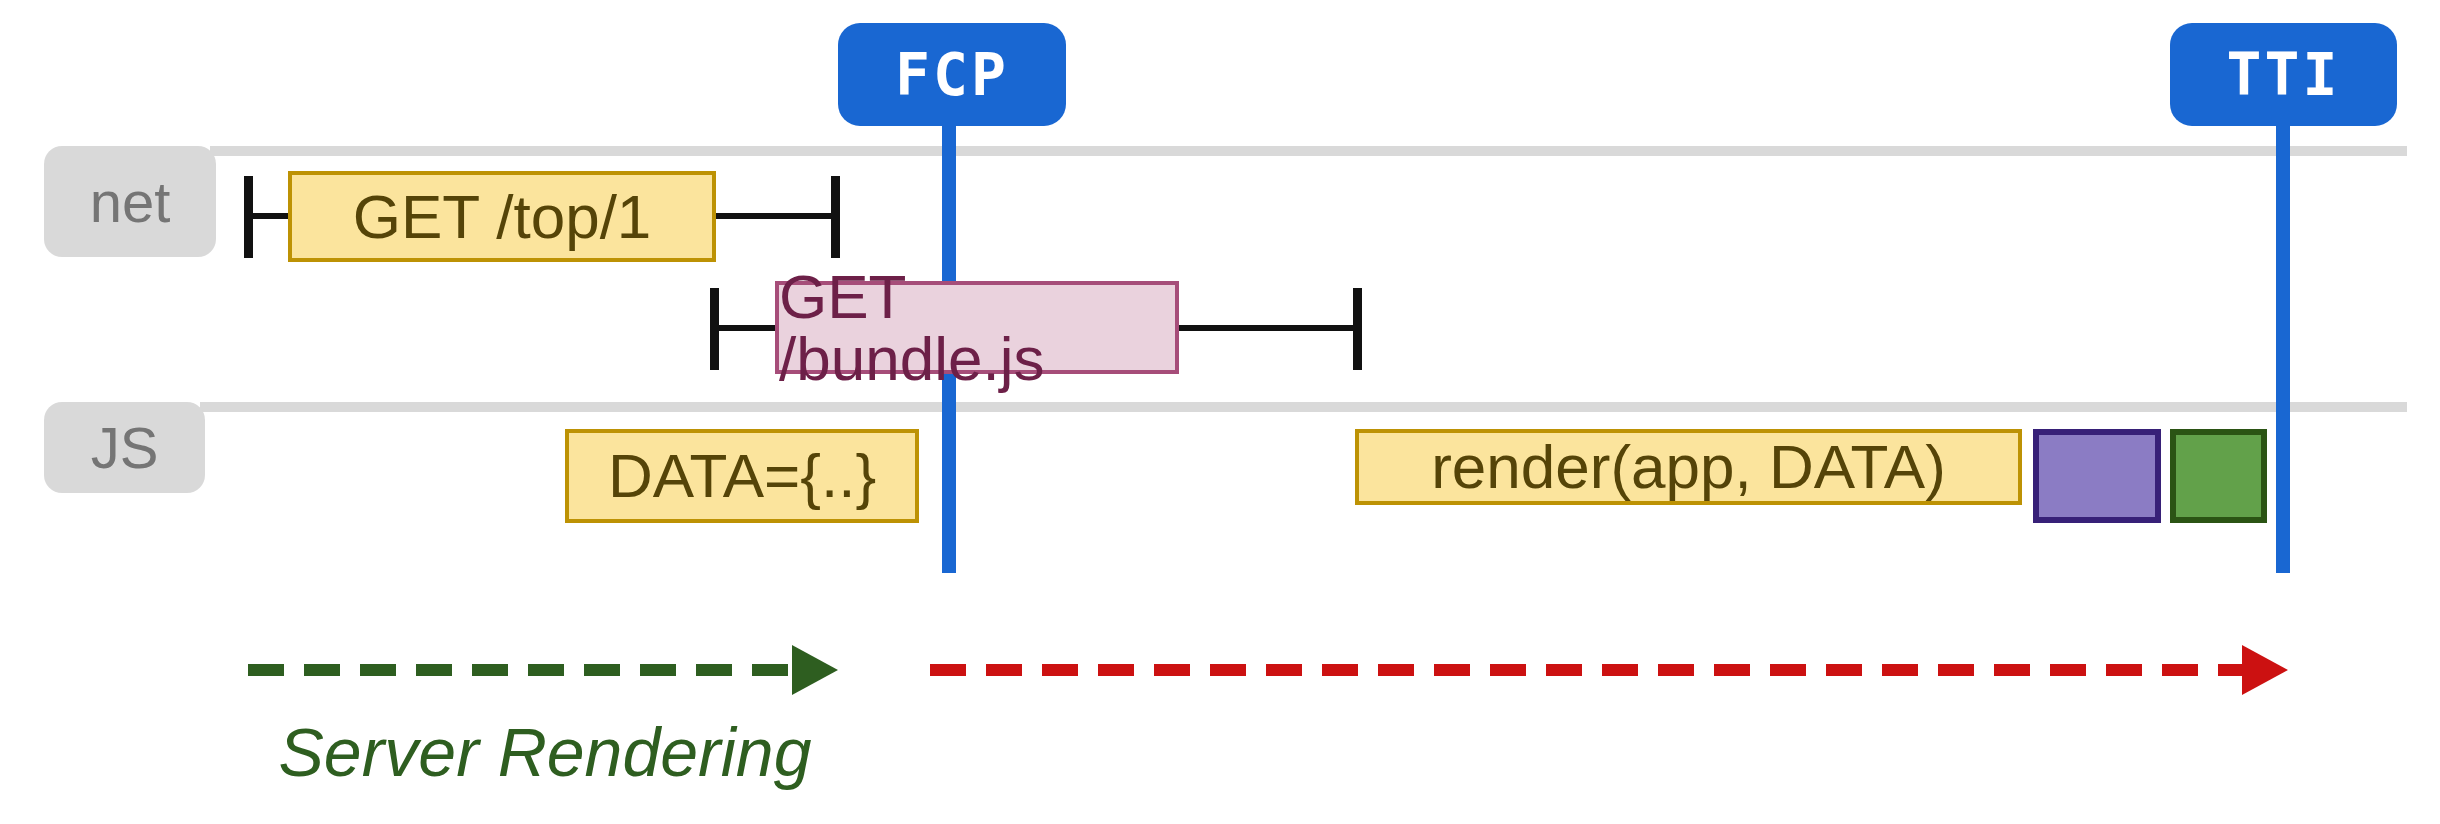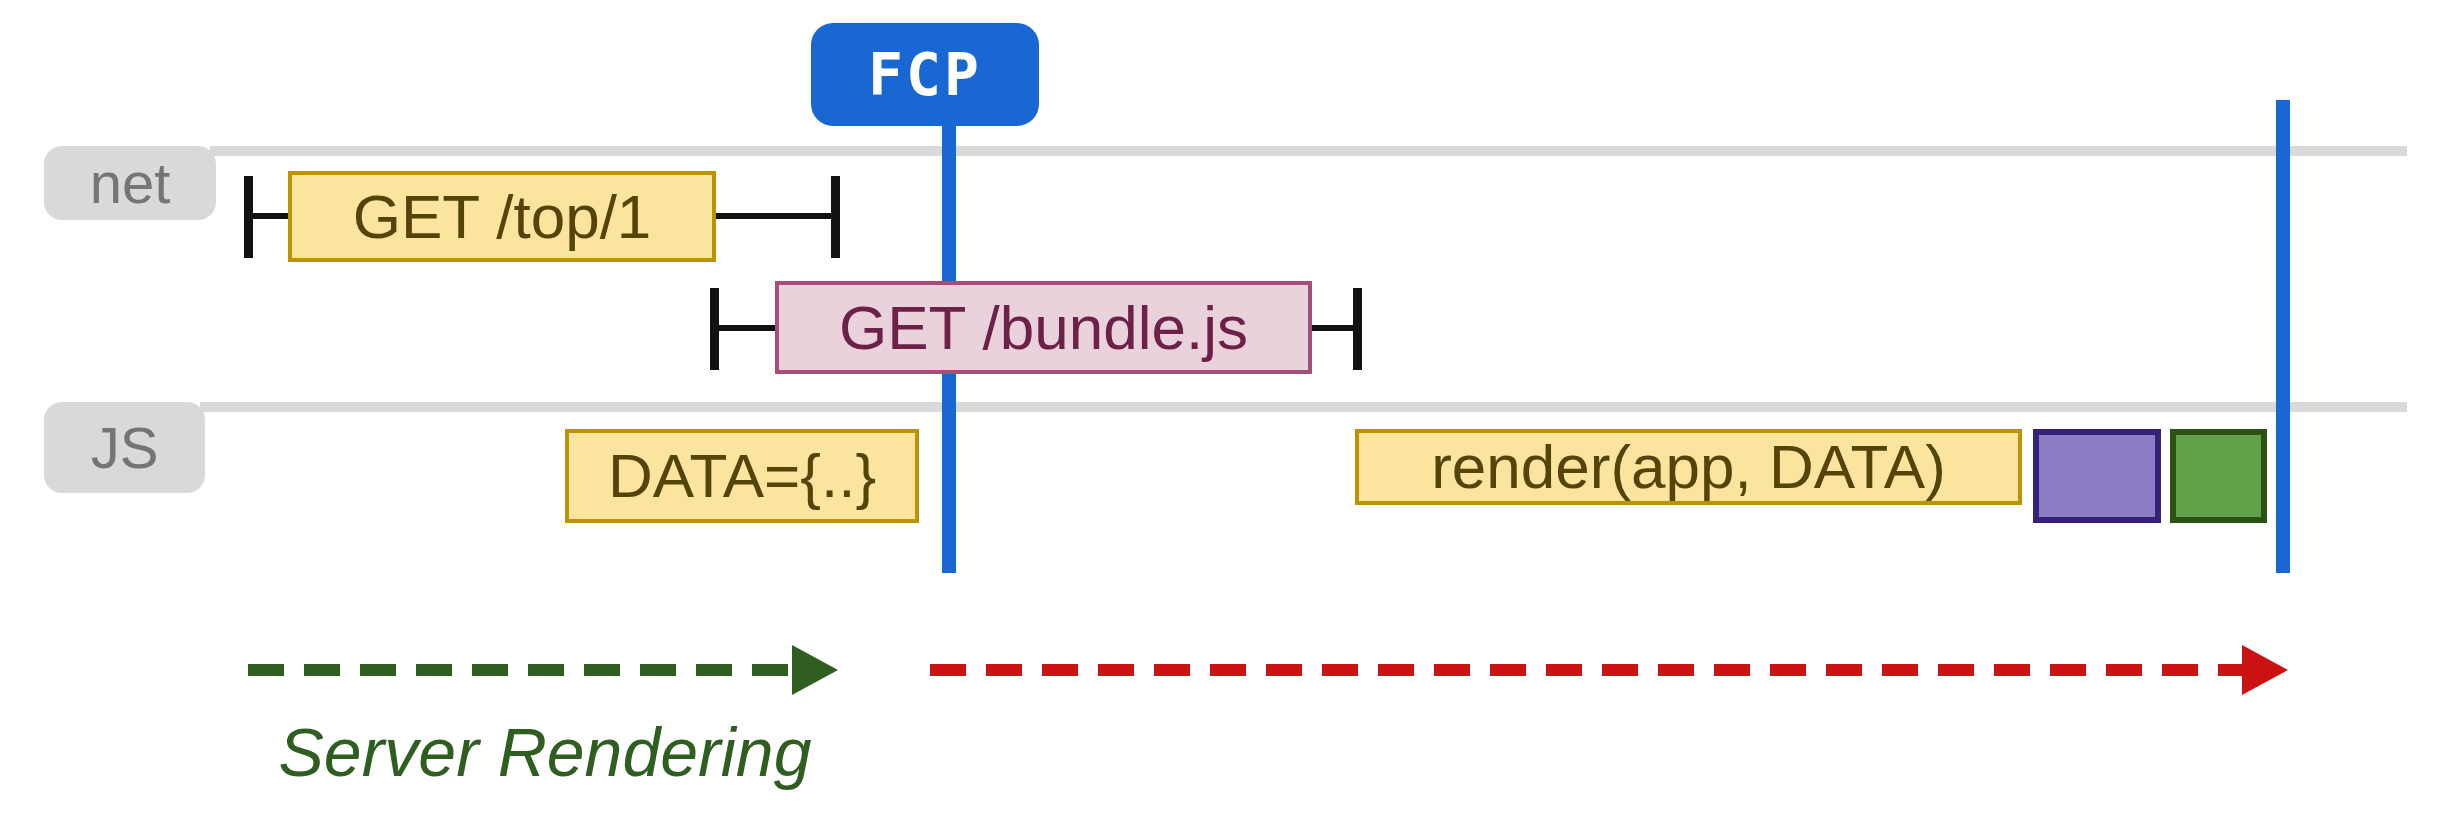--- a/index.html
+++ b/index.html
@@ -35,37 +35,37 @@
   #net-line{left:210px;top:146px;width:2197px;}
   #js-line{left:200px;top:402px;width:2207px;}
   .lane-tag{
     background:var(--lane-gray);
     color:var(--lane-text-gray);
     border-radius:18px;
     display:flex;align-items:center;justify-content:center;
     font-size:58px;line-height:1;
     z-index:2;
   }
-  #net-tag{left:44px;top:146px;width:172px;height:74px;text-align:center;}
+  #net-tag{left:44px;top:146px;width:172px;height:111px;text-align:center;}
   #js-tag{left:44px;top:402px;width:161px;height:91px;}
 
   
   .marker-line{width:14px;background:var(--marker-blue);z-index:3;}
   #fcp-line{left:942px;top:100px;height:473px;}
   #tti-line{left:2276px;top:100px;height:473px;}
   .marker-badge{
     background:var(--marker-blue);
     color:#ffffff;
     border-radius:22px;
     display:flex;align-items:center;justify-content:center;
     font-family:"DejaVu Sans Mono", monospace;
     font-weight:bold;font-size:58px;letter-spacing:3px;
     z-index:7;
   }
-  #fcp-badge{left:811px;top:23px;width:228px;height:103px;}
+  #fcp-badge{left:838px;top:23px;width:228px;height:103px;}
   #tti-badge{left:2170px;top:23px;width:227px;height:103px;}
 
   
   .whisker{background:var(--tick-black);height:6px;z-index:4;}
   .tick{background:var(--tick-black);width:9px;height:82px;z-index:4;}
   #r1-whisker{left:248px;top:213px;width:588px;}
   #r1-tick-l{left:244px;top:176px;}
   #r1-tick-r{left:831px;top:176px;}
   #r2-whisker{left:714px;top:325px;width:644px;}
   #r2-tick-l{left:710px;top:288px;}
@@ -76,21 +76,21 @@
     display:flex;align-items:center;justify-content:center;
     box-sizing:border-box;
     font-size:62px;line-height:1;
     z-index:5;
   }
   .bar.yellow{background:var(--task-yellow-fill);border:4px solid var(--task-yellow-border);color:var(--task-yellow-text);}
   .bar.pink{background:var(--request-pink-fill);border:4px solid var(--request-pink-border);color:var(--request-pink-text);}
   .bar.purple{background:var(--purple-fill);border:6px solid var(--purple-border);}
   .bar.green{background:var(--green-fill);border:6px solid var(--green-border);}
   #r1-box{left:288px;top:171px;width:428px;height:91px;}
-  #r2-box{left:775px;top:281px;width:537px;height:93px;}
+  #r2-box{left:775px;top:281px;width:404px;height:93px;}
   #data-box{left:565px;top:429px;width:354px;height:94px;}
   #render-box{left:1355px;top:429px;width:667px;height:76px;}
   #purple-box{left:2033px;top:429px;width:128px;height:94px;}
   #green-box{left:2170px;top:429px;width:97px;height:94px;}
 
   
   .dash-line{height:12px;z-index:2;}
   .dash-line.green{
     background:repeating-linear-gradient(90deg,
       var(--server-phase-green) 0 36px, transparent 36px 56px);
@@ -139,20 +139,21 @@
   <div class="abs tick" id="r2-tick-l"></div>
   <div class="abs tick" id="r2-tick-r"></div>
   <div class="abs bar pink" id="r2-box">GET /bundle.js</div>
 
   <div class="abs bar yellow" id="data-box">DATA={..}</div>
   <div class="abs bar yellow" id="render-box">render(app, DATA)</div>
   <div class="abs bar purple" id="purple-box"></div>
   <div class="abs bar green" id="green-box"></div>
 
   <div class="abs marker-badge" id="fcp-badge">FCP</div>
+  <div class="abs marker-badge" id="tti-badge">TTI</div>
 
   <div class="abs dash-line green" id="server-arrow-line"></div>
   <div class="abs arrow-head" id="server-arrow-head"></div>
   <div class="abs dash-line red" id="client-arrow-line"></div>
   <div class="abs arrow-head" id="client-arrow-head"></div>
 
   <div class="abs phase-label" id="server-label">Server Rendering</div>
 
 </div>
 

